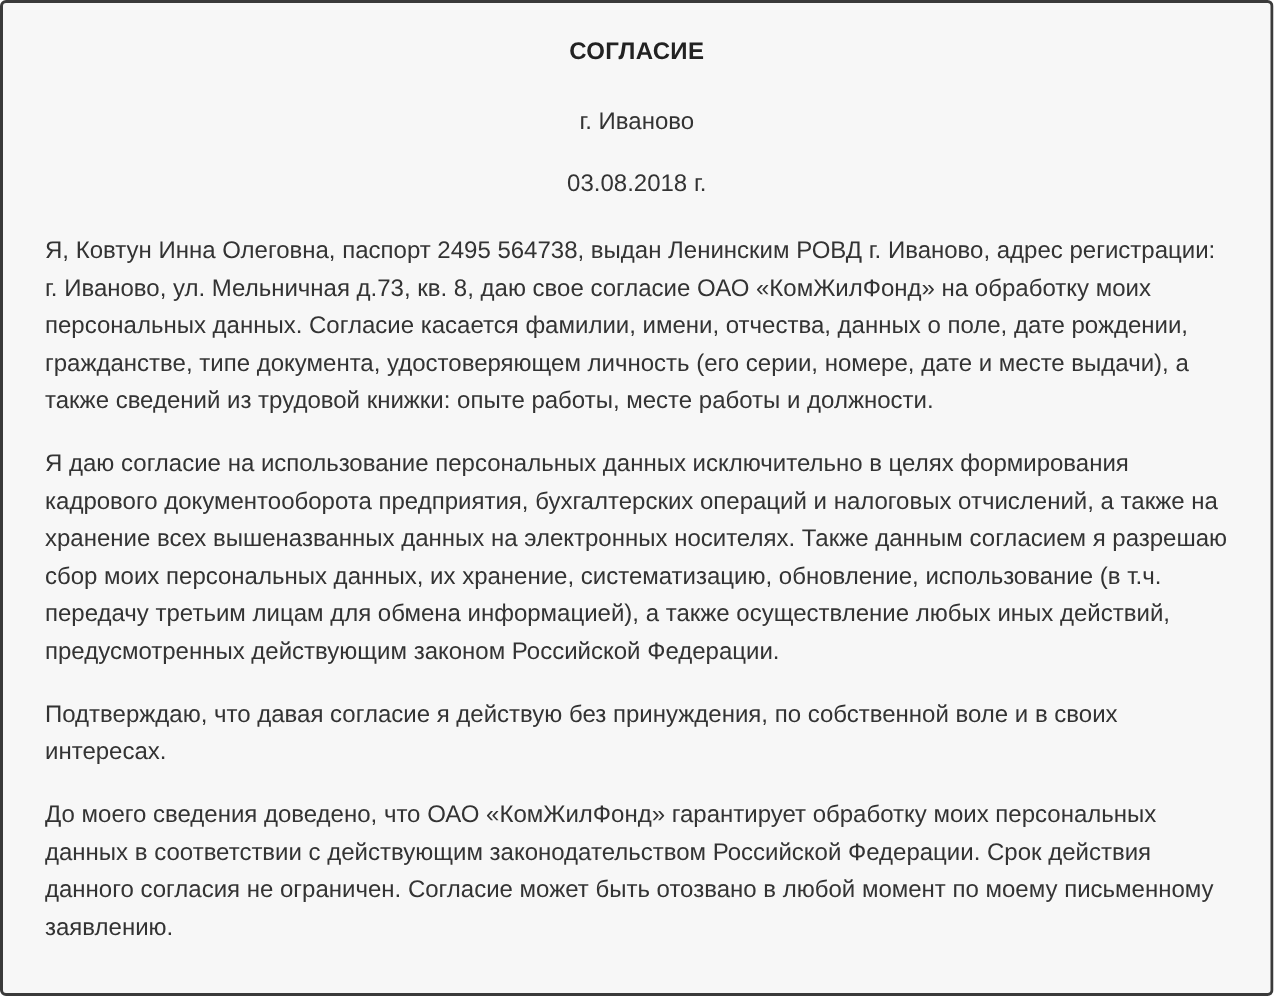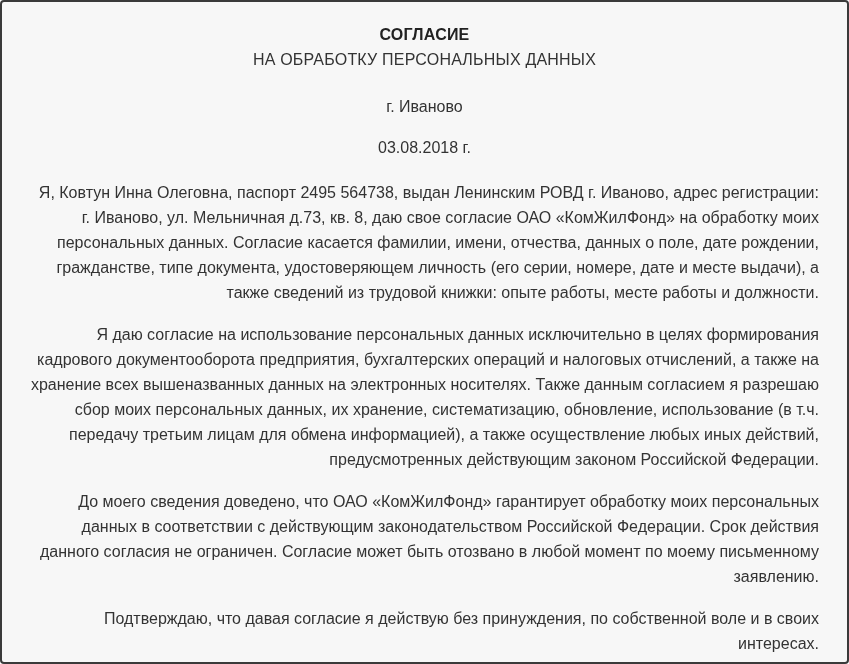--- a/index.html
+++ b/index.html
@@ -42,32 +42,31 @@
   .city {
     margin-top: 22px;
     text-align: center;
   }
   .date {
     text-align: center;
     margin-top: 16px;
   }
   .doc p {
     margin: 17px 0 0 0;
-    text-align: right;
+    text-align: left;
   }
   .doc p.first {
     margin-top: 20px;
   }
 </style>
 </head>
 <body>
 
 <div class="doc">
   <div class="title">СОГЛАСИЕ</div>
-  <div class="subtitle">НА ОБРАБОТКУ ПЕРСОНАЛЬНЫХ ДАННЫХ</div>
   <div class="city">г. Иваново</div>
   <div class="date">03.08.2018 г.</div>
   <p class="first">Я, Ковтун Инна Олеговна, паспорт 2495 564738, выдан Ленинским РОВД г. Иваново, адрес регистрации: г. Иваново, ул. Мельничная д.73, кв. 8, даю свое согласие ОАО «КомЖилФонд» на обработку моих персональных данных. Согласие касается фамилии, имени, отчества, данных о поле, дате рождении, гражданстве, типе документа, удостоверяющем личность (его серии, номере, дате и месте выдачи), а также сведений из трудовой книжки: опыте работы, месте работы и должности.</p>
   <p>Я даю согласие на использование персональных данных исключительно в целях формирования кадрового документооборота предприятия, бухгалтерских операций и налоговых отчислений, а также на хранение всех вышеназванных данных на электронных носителях. Также данным согласием я разрешаю сбор моих персональных данных, их хранение, систематизацию, обновление, использование (в т.ч. передачу третьим лицам для обмена информацией), а также осуществление любых иных действий, предусмотренных действующим законом Российской Федерации.</p>
+  <p>Подтверждаю, что давая согласие я действую без принуждения, по собственной воле и в своих интересах.</p>
   <p>До моего сведения доведено, что ОАО «КомЖилФонд» гарантирует обработку моих персональных данных в соответствии с действующим законодательством Российской Федерации. Срок действия данного согласия не ограничен. Согласие может быть отозвано в любой момент по моему письменному заявлению.</p>
-  <p>Подтверждаю, что давая согласие я действую без принуждения, по собственной воле и в своих интересах.</p>
 
 </div>
 
 </body></html>

